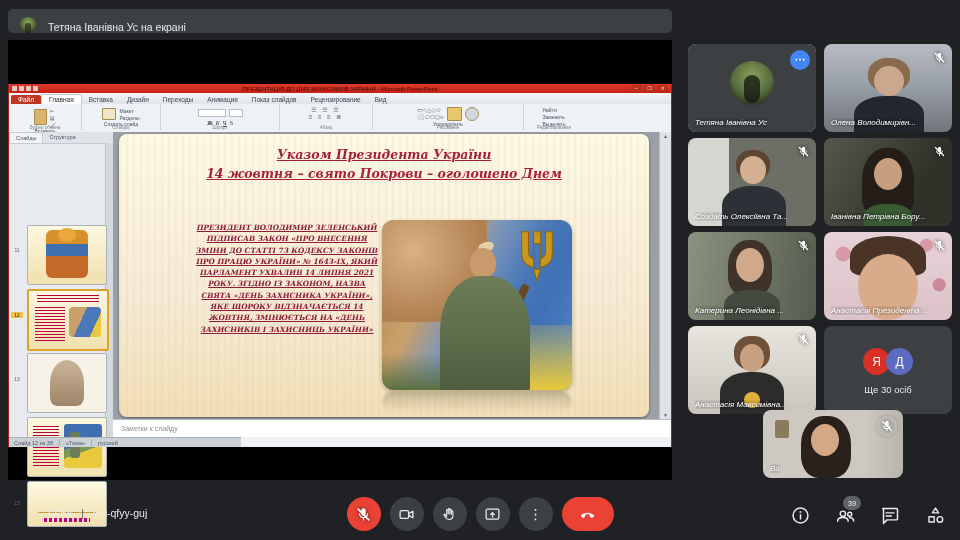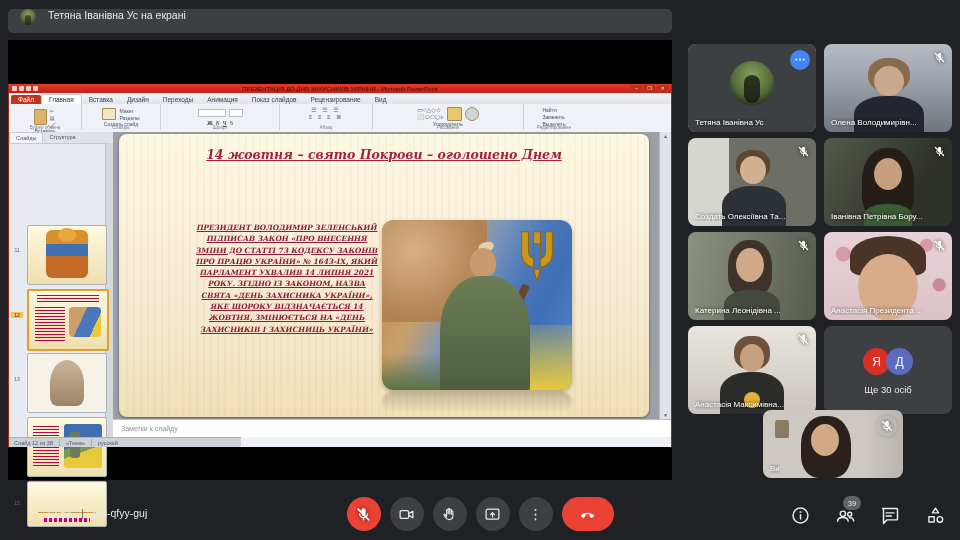--- a/index.html
+++ b/index.html
@@ -1,20 +1,20 @@
 <!DOCTYPE html>
 <html><head>
 <meta charset="utf-8">
 <style>
   html,body{margin:0;padding:0;background:#202124;width:960px;height:540px;overflow:hidden;
     font-family:"Liberation Sans",sans-serif;-webkit-font-smoothing:antialiased;}
   .abs{position:absolute;}
   
   .banner{left:8px;top:9px;width:664px;height:24px;background:#3c4043;border-radius:5px;
-    display:flex;align-items:flex-start;color:#e8eaed;font-size:10.5px;}
+    display:flex;align-items:flex-end;color:#e8eaed;font-size:10.5px;}
   .banner .av{width:16px;height:16px;border-radius:50%;margin:0 12px 0 12px;
     background:radial-gradient(circle at 50% 35%,#8ba35f,#55693a 55%,#2c3520 80%,#1c2115);position:relative;overflow:hidden;}
   .banner .av::after{content:"";position:absolute;left:5px;top:6px;width:6px;height:10px;border-radius:3px;background:#15181093;}
   
   .share{left:8px;top:40px;width:664px;height:440px;background:#000;}
   
   .pptwin{left:0px;top:44px;width:662px;height:363px;background:#eef1f5;border-left:1px solid #a42417;border-right:1px solid #a42417;}
   .ppt-title{left:0;top:0;width:662px;height:9px;background:linear-gradient(#e03c2e,#c42013);
     display:flex;align-items:center;justify-content:center;color:#3a0d0a;font-size:6px;overflow:hidden;white-space:nowrap;}
   .qat{position:absolute;left:3px;top:2px;display:flex;gap:2px;}
@@ -77,21 +77,21 @@
   .statusbar{left:0;top:353px;width:232px;height:10px;background:#ccd1d6;border-top:1px solid #aab1b8;
     display:flex;align-items:center;gap:6px;font-size:5.5px;color:#4e5864;padding-left:5px;box-sizing:border-box;}
   .statusbar i{width:1px;height:7px;background:#a8afb6;}
   
   .vtile{width:128px;height:88px;border-radius:8px;background:#3c4043;overflow:hidden;}
   .vtile.presenter{box-shadow:0 0 0 2px #7baaf7 inset;}
   .ph{position:absolute;inset:0;}
   .hd{position:absolute;border-radius:50%;}
   .tor{position:absolute;border-radius:45% 45% 0 0;}
   .pname{position:absolute;left:7px;bottom:5px;max-width:112px;overflow:hidden;white-space:nowrap;
-    color:#fff;font-size:8px;text-shadow:0 0 4px rgba(0,0,0,.9);}
+    color:#fff;font-size:8px;text-shadow:0 0 4px rgba(0,0,0,.9);font-style:italic;}
   .micslot{position:absolute;right:6px;top:6px;width:13px;height:13px;filter:drop-shadow(0 0 2px rgba(0,0,0,.7));}
   .micslot.circ{width:20px;height:20px;background:rgba(255,255,255,.25);border-radius:50%;padding:3px;box-sizing:border-box;}
   .morebtn{position:absolute;right:6px;top:6px;width:20px;height:20px;border-radius:50%;background:#4285f4;
     color:#fff;font-size:11px;line-height:18px;text-align:center;font-weight:bold;}
   .bigav{position:absolute;left:42px;top:17px;width:44px;height:44px;border-radius:50%;
     background:radial-gradient(circle at 50% 35%,#8ba35f,#55693a 55%,#2c3520 80%,#1c2115);overflow:hidden;}
   .bigav::after{content:"";position:absolute;left:14px;top:14px;width:16px;height:28px;border-radius:8px;background:#151810c9;}
   .mt-avs{position:absolute;left:0;top:22px;width:100%;display:flex;justify-content:center;}
   .mt-av{width:27px;height:27px;border-radius:50%;color:#fff;font-size:12px;display:flex;align-items:center;justify-content:center;}
   .mt-label{position:absolute;left:0;top:58px;width:100%;text-align:center;color:#e8eaed;font-size:9.5px;}
@@ -252,20 +252,21 @@
     </div>
 
     <div class="abs slidepane"></div>
     <div class="abs vscroll">
         <span>▲</span>
         <span>▼</span>
       </div>
 
     <div class="abs slide">
       <div class="stitle">
+        <div>Указом Президента України</div>
         <div>14 жовтня – свято Покрови – оголошено Днем</div>
       </div>
       <div class="sbody">ПРЕЗИДЕНТ ВОЛОДИМИР ЗЕЛЕНСЬКИЙ ПІДПИСАВ ЗАКОН «ПРО ВНЕСЕННЯ ЗМІНИ ДО СТАТТІ 73 КОДЕКСУ ЗАКОНІВ ПРО ПРАЦЮ УКРАЇНИ» № 1643-IX, ЯКИЙ ПАРЛАМЕНТ УХВАЛИВ 14 ЛИПНЯ 2021 РОКУ. ЗГІДНО ІЗ ЗАКОНОМ, НАЗВА СВЯТА «ДЕНЬ ЗАХИСНИКА УКРАЇНИ», ЯКЕ ЩОРОКУ ВІДЗНАЧАЄТЬСЯ 14 ЖОВТНЯ, ЗМІНЮЄТЬСЯ НА «ДЕНЬ ЗАХИСНИКІВ І ЗАХИСНИЦЬ УКРАЇНИ»</div>
       <div class="simg">
         <div class="sky"></div>
           <div class="yellow"></div>
           <div class="green"></div>
         <svg class="tryzub" viewBox="0 0 24 34">
           <path d="M3 1v13c0 5 3 7 7 8V8h4v14c4-1 7-3 7-8V1h-4v12c0 2-1 3-3 4V1h-4v16c-2-1-3-2-3-4V1z M10 23l2 7 2-7z" fill="#c9971e" stroke="#8a670f" stroke-width="0.6"></path>
         </svg>

